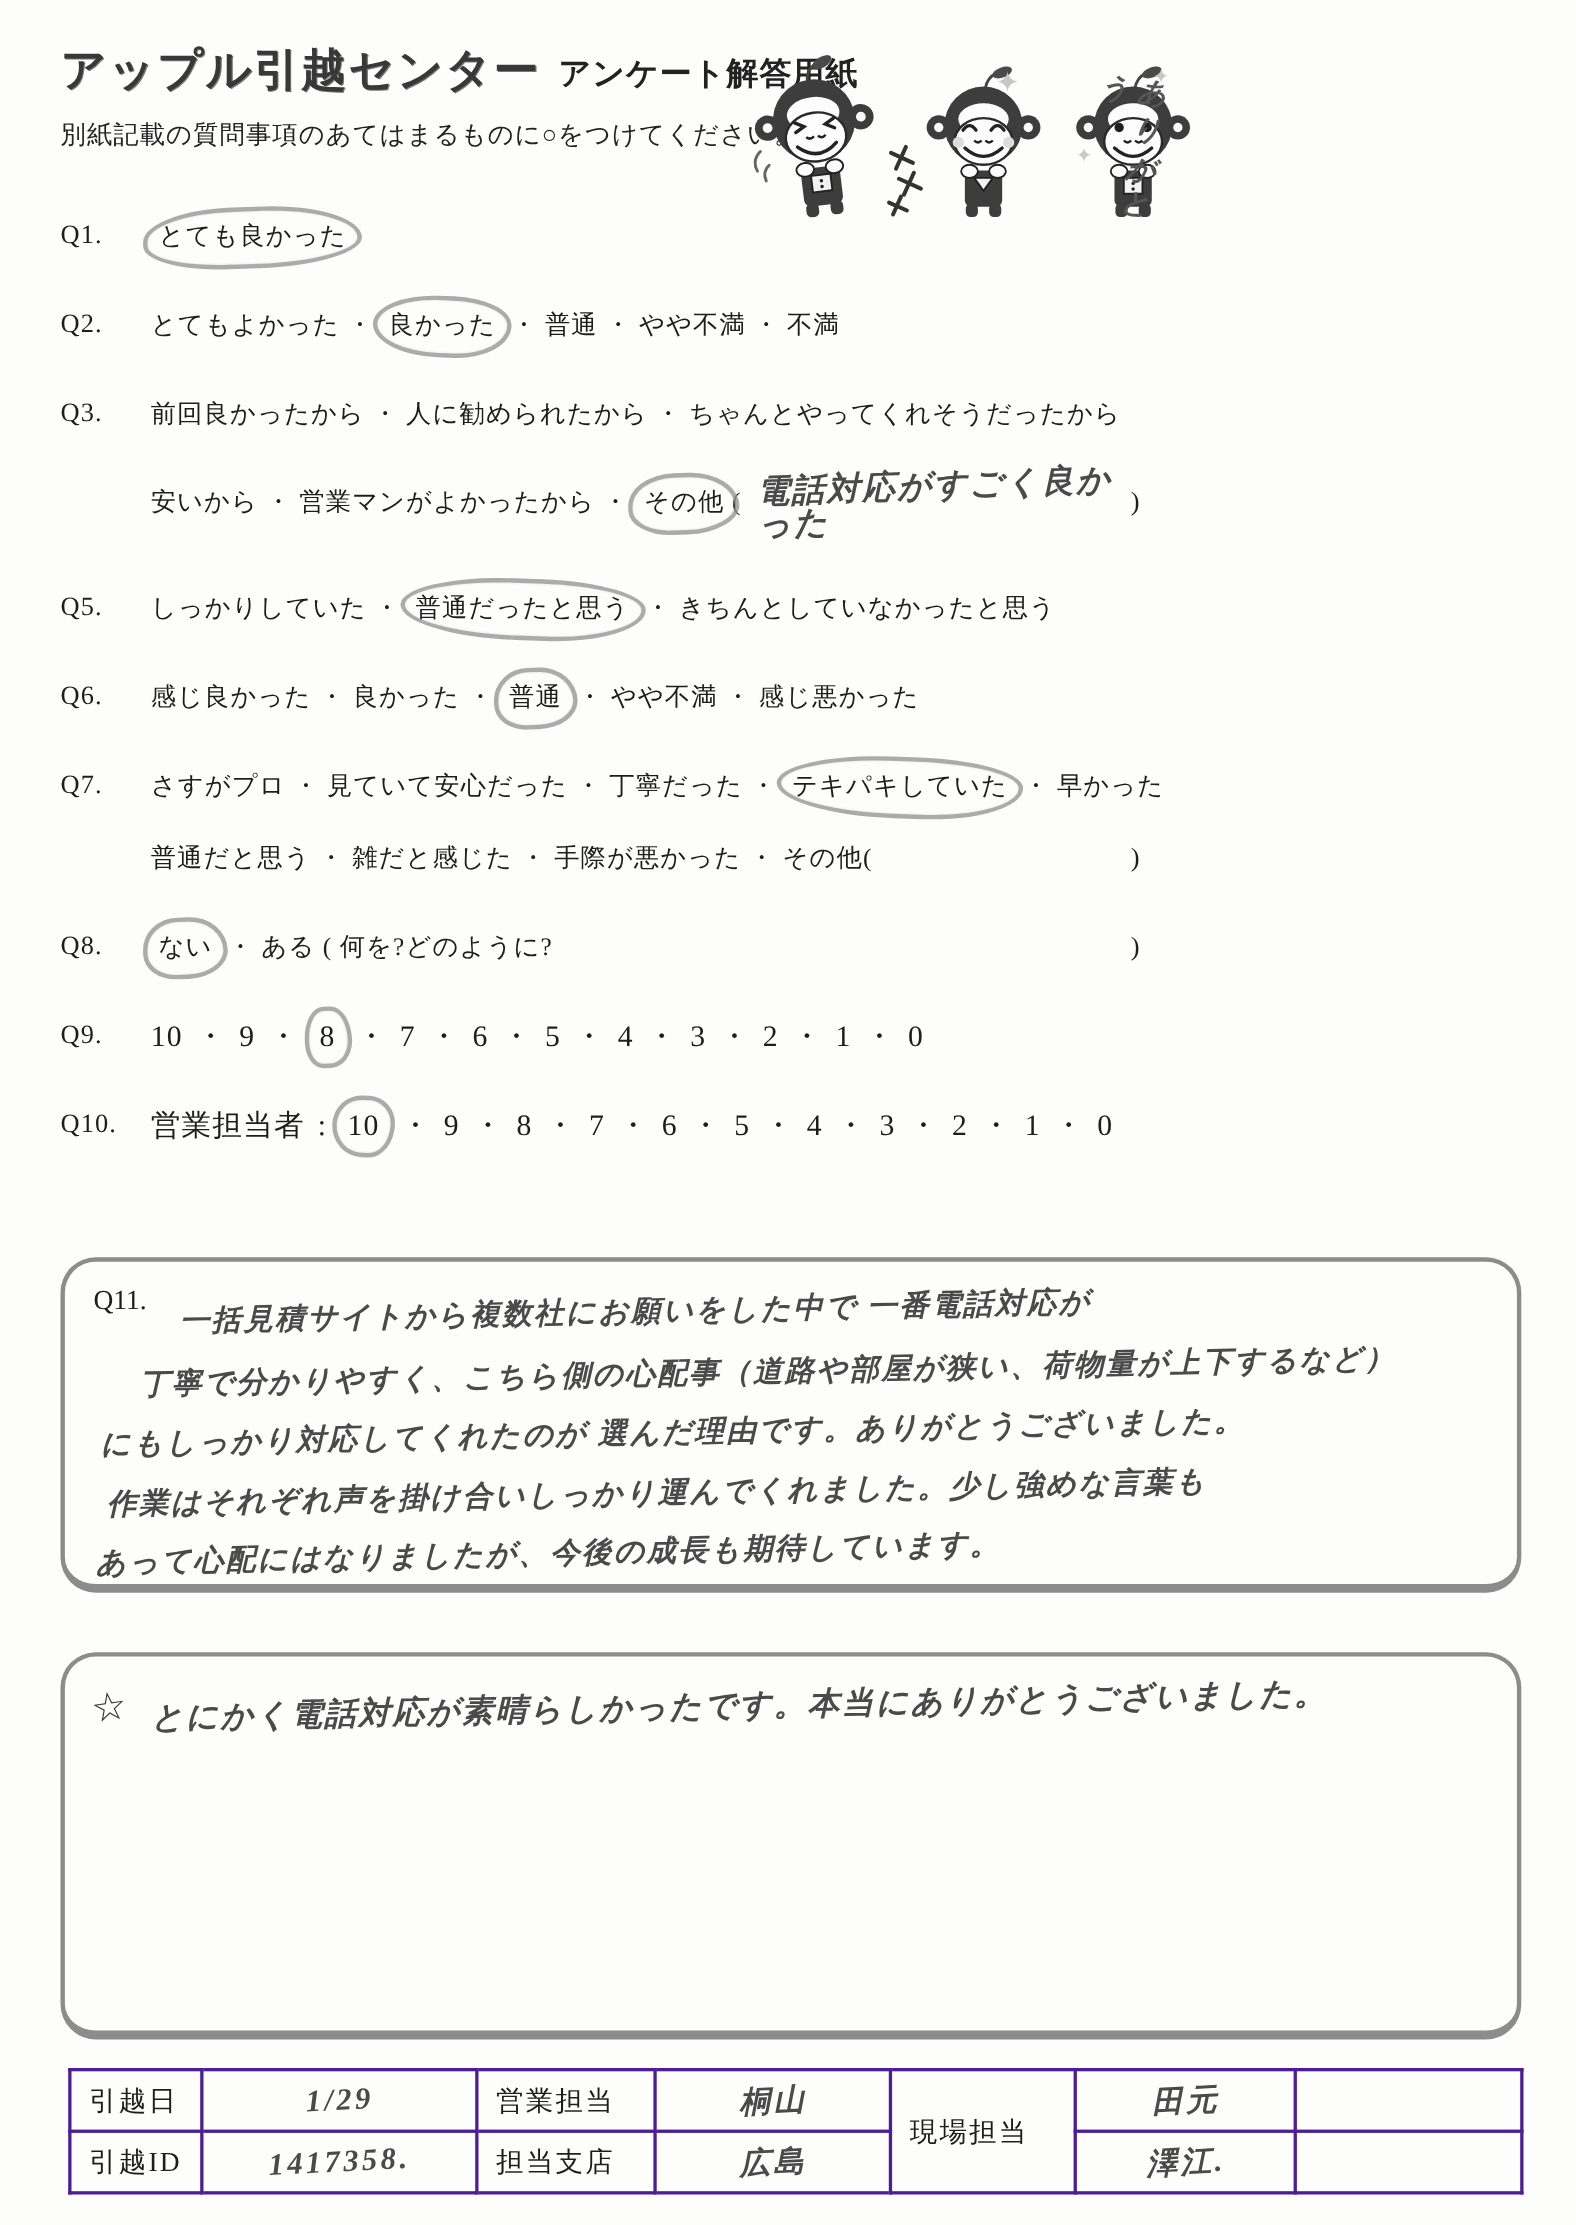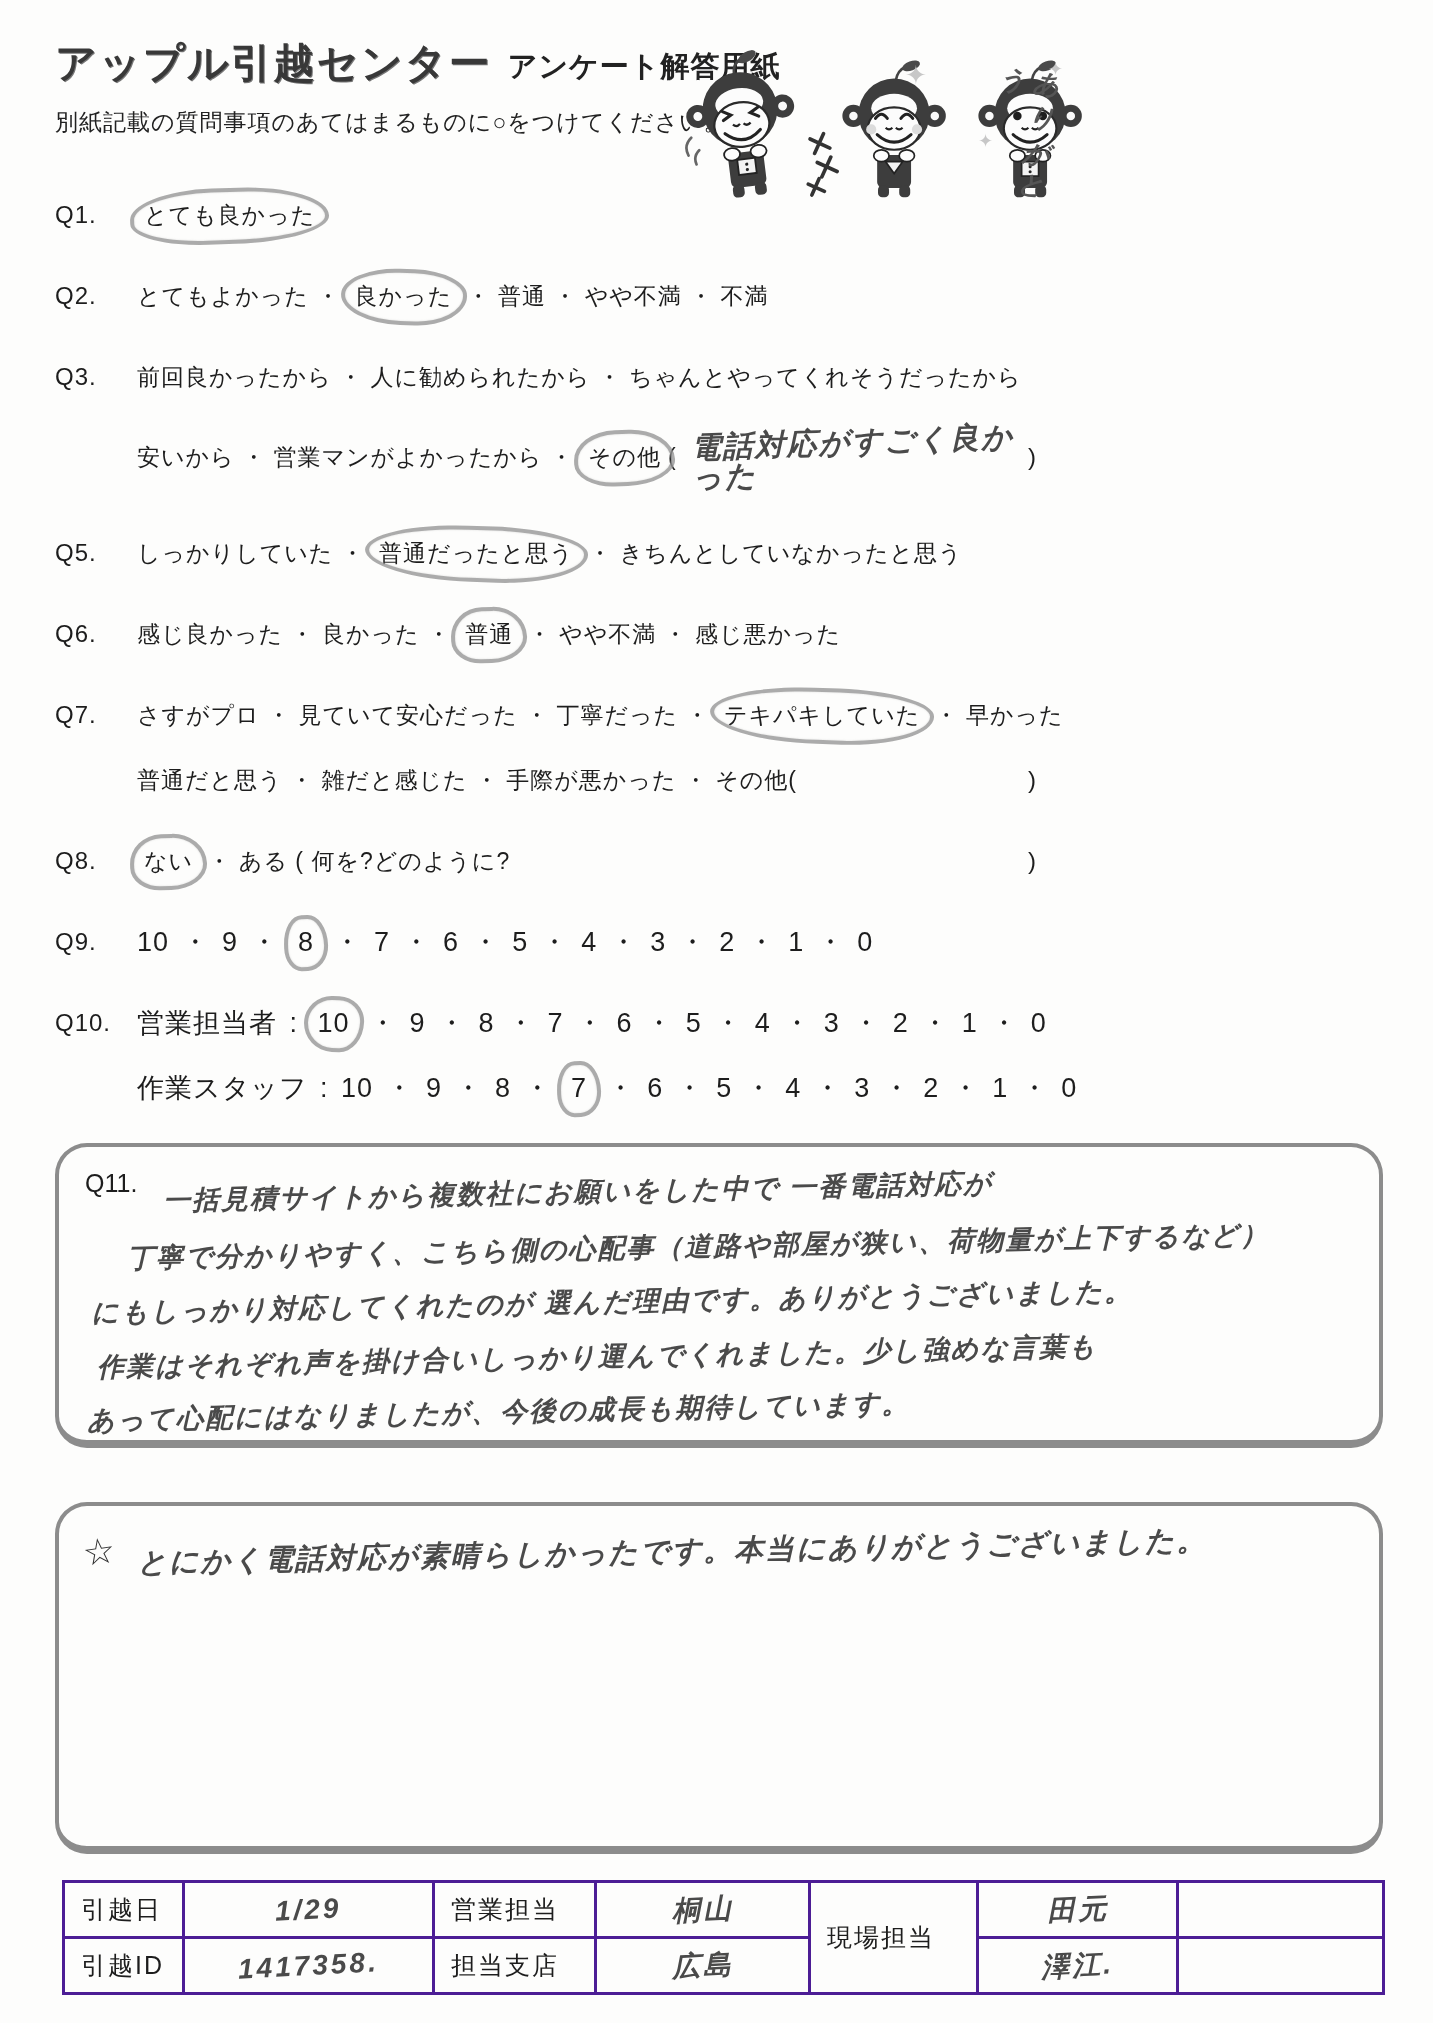--- a/index.html
+++ b/index.html
@@ -1,19 +1,19 @@
 <!DOCTYPE html>
 <html><head>
 <meta charset="utf-8">
 <style>
   html,body{margin:0;padding:0;background:#e8e8e8;}
   .page{
     position:relative;width:1433px;height:2023px;margin:0 auto;
     background:#fdfdfc;overflow:hidden;
-    font-family:Liberation Sans, sans-serif;
+    font-family:Liberation Serif, serif;
     color:#1d1d1d;
   }
   
   .header{position:absolute;left:55px;top:36px;width:900px;}
   .brand-line{display:flex;align-items:flex-end;gap:16px;}
   .brand{
     font-size:41px;font-weight:bold;color:#383838;letter-spacing:2px;
     text-shadow:1px 1px 0 #777;
   }
   .form-title{font-size:29px;font-weight:bold;color:#222;padding-bottom:4px;letter-spacing:1px;}
@@ -293,25 +293,20 @@
     </div>
 
     <div class="q">
       <span class="qid">Q10.</span>
       <div class="qlines">
         <div class="qline numline">
           <span class="opt">営業担当者 : </span>
           <span class="cw alt"><span class="hand-circle"></span><span>10</span></span>
           <span class="opt"> ・ 9 ・ 8 ・ 7 ・ 6 ・ 5 ・ 4 ・ 3 ・ 2 ・ 1 ・ 0</span>
         </div>
-        <div class="qline numline">
-          <span class="opt">作業スタッフ : 10 ・ 9 ・ 8 ・ </span>
-          <span class="cw"><span class="hand-circle"></span><span>7</span></span>
-          <span class="opt"> ・ 6 ・ 5 ・ 4 ・ 3 ・ 2 ・ 1 ・ 0</span>
-        </div>
       </div>
     </div>
   </div>
 
   <div class="round-box q11-box">
     <div class="q11-first">
       <span class="qid">Q11.</span>
       <div class="hw hw-line hw-l1">一括見積サイトから複数社にお願いをした中で 一番電話対応が</div>
     </div>
     <div class="hw hw-line hw-l2">丁寧で分かりやすく、こちら側の心配事（道路や部屋が狭い、荷物量が上下するなど）</div>

